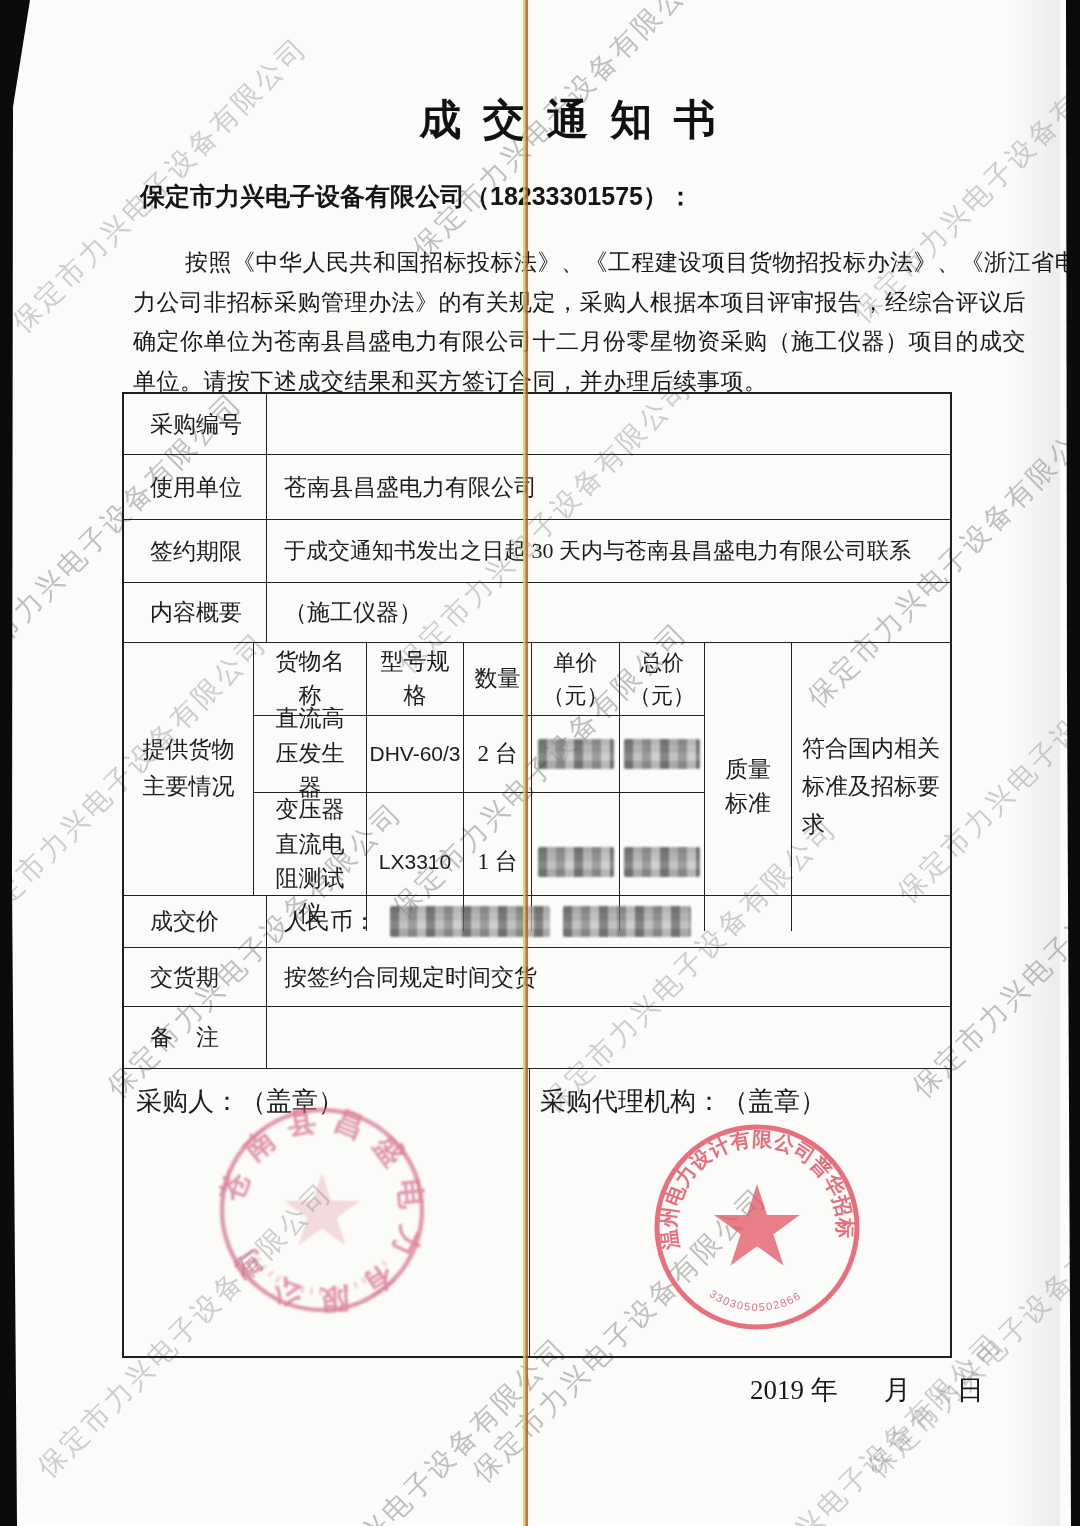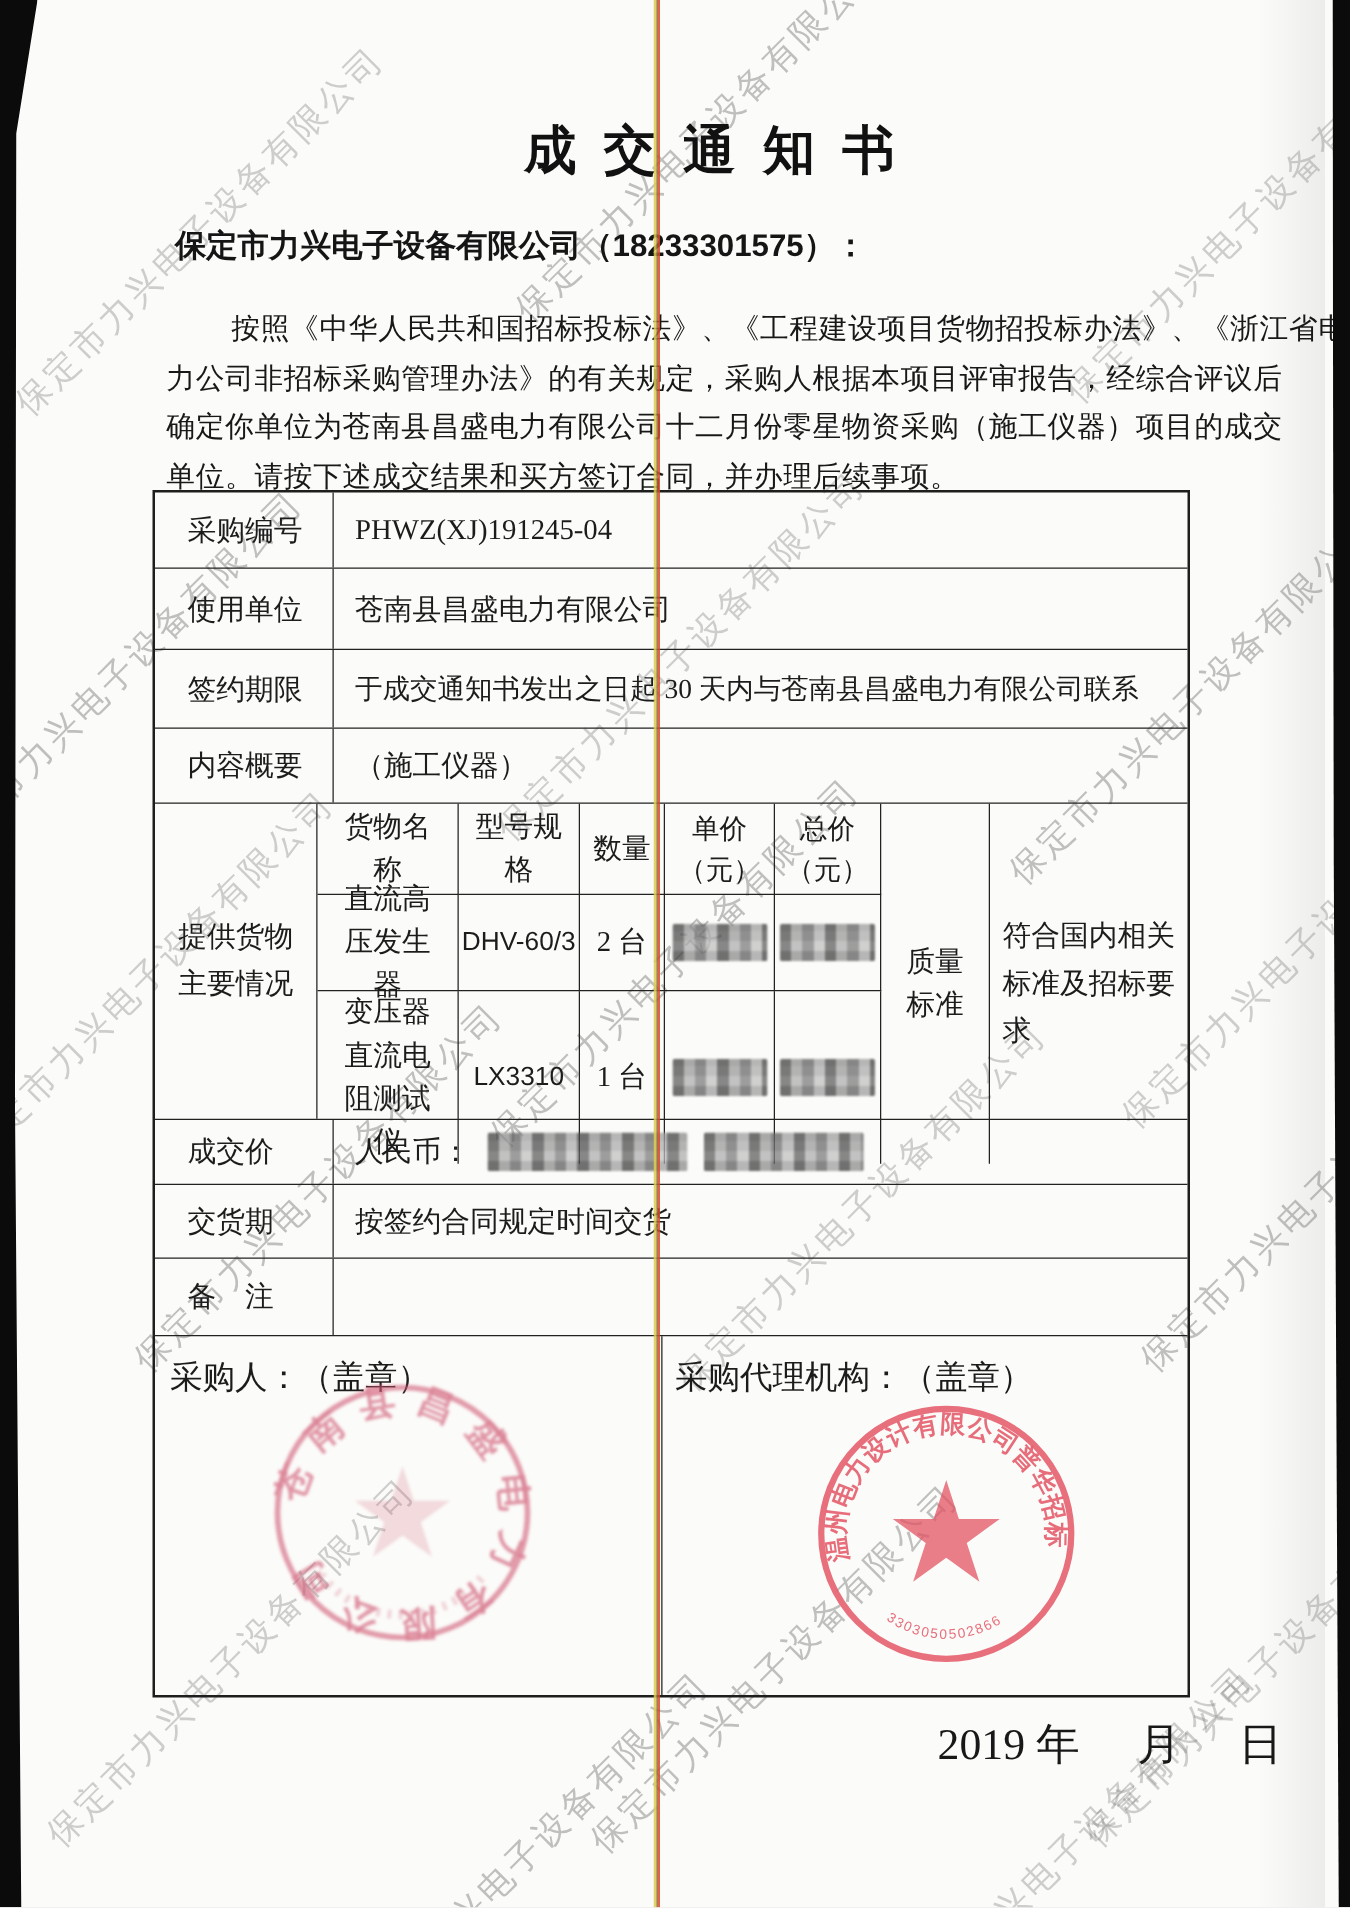--- a/index.html
+++ b/index.html
@@ -66,21 +66,21 @@
       repeating-linear-gradient(0deg,rgba(80,80,80,.5) 0 8px,rgba(185,185,185,.45) 8px 16px,rgba(125,125,125,.5) 16px 24px);}
   .mos-s{width:76px;height:30px;}
   .mos-a{width:160px;height:31px;margin-left:14px;}
   .mos-b{width:128px;height:31px;margin-left:13px;}
   
   .stamp{position:absolute;z-index:40;}
   .stamp-buyer{left:205px;top:1092px;filter:blur(1.3px);opacity:.72;}
   .stamp-agency{left:633px;top:1098px;filter:blur(.6px);opacity:.9;}
   
   .dateline{position:absolute;left:750px;top:1372px;display:flex;gap:46px;
-      font-size:35px;color:#181818;z-index:12;}
+      font-size:27px;color:#181818;z-index:12;}
 </style>
 </head>
 <body>
 
 <div class="scan">
 
   <div class="wm-layer">
       <div class="wm" style="left: 160px; top: 185px;">保定市力兴电子设备有限公司</div>
       <div class="wm" style="left: 560px; top: 110px;">保定市力兴电子设备有限公司</div>
       <div class="wm" style="left: 1000px; top: 175px;">保定市力兴电子设备有限公司</div>
@@ -110,21 +110,20 @@
       <div class="indent">按照《中华人民共和国招标投标法》、《工程建设项目货物招投标办法》、《浙江省电</div>
       <div>力公司非招标采购管理办法》的有关规定，采购人根据本项目评审报告，经综合评议后</div>
       <div>确定你单位为苍南县昌盛电力有限公司十二月份零星物资采购（施工仪器）项目的成交</div>
       <div>单位。请按下述成交结果和买方签订合同，并办理后续事项。</div>
     </div>
 
     <div class="tbl">
 
       <div class="trow" style="height:61px">
         <div class="lab">采购编号</div>
-        <div class="val">PHWZ(XJ)191245-04</div>
       </div>
 
       <div class="trow" style="height:65px">
         <div class="lab">使用单位</div>
         <div class="val">苍南县昌盛电力有限公司</div>
       </div>
 
       <div class="trow" style="height:63px">
         <div class="lab">签约期限</div>
         <div class="val" style="font-size:22px">于成交通知书发出之日起 30 天内与苍南县昌盛电力有限公司联系</div>

